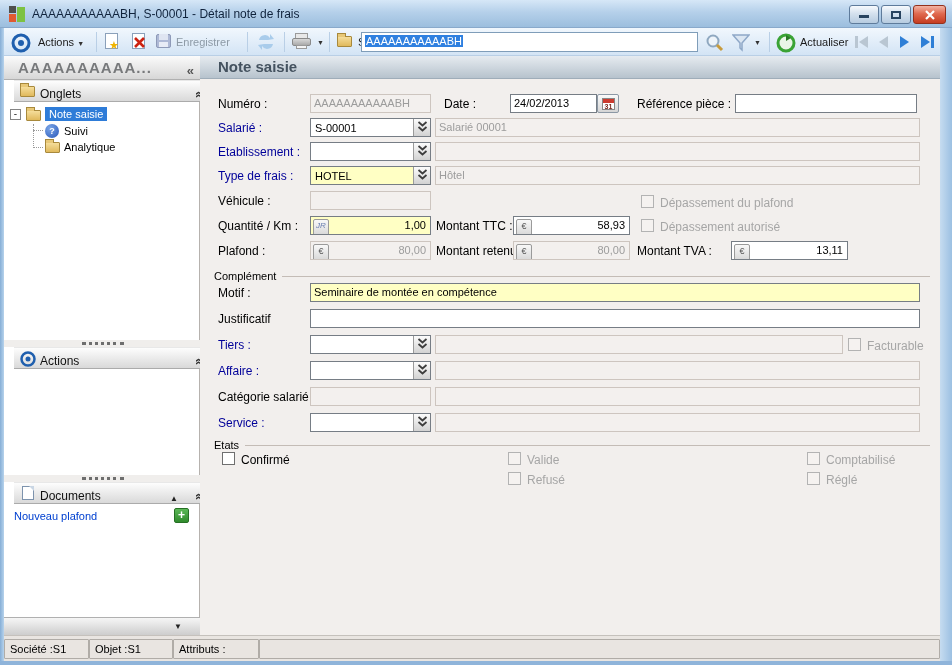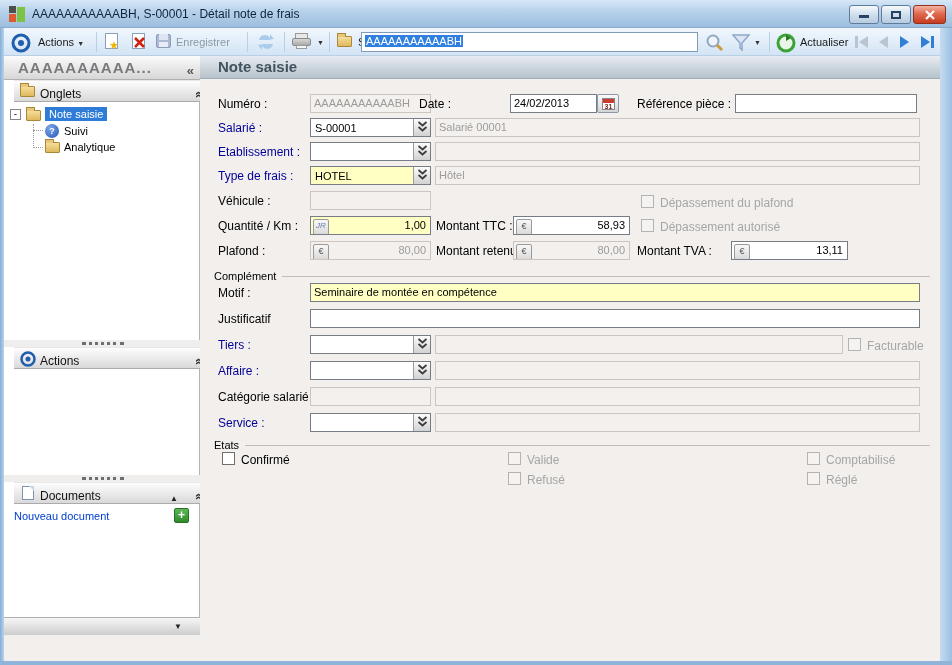--- a/index.html
+++ b/index.html
@@ -249,35 +249,35 @@
     <div class="splitter" style="top:419px;">
         <div class="dots"></div>
       </div>
 
     <div class="panel-hdr" style="top:426px;">
       <div class="doc-icon" style="left:8px;top:3px;"></div>
       <span class="ph-title">Documents</span>
       <span style="position:absolute;right:32px;top:5px;font-size:8px;color:#222;">▲</span>
       <span class="chev-up">«</span>
     </div>
-    <div class="link" style="position:absolute;left:10px;top:454px;">Nouveau document</div>
+    <div class="link" style="position:absolute;left:10px;top:454px;">Nouveau plafond</div>
     <div class="plusbtn" style="left:170px;top:452px;">+</div>
 
     <div class="sb-footer">
       <span class="ar">▼</span>
     </div>
   </div>
 
   <div class="main">
     <div class="main-hdr">Note saisie</div>
 
 
     <div class="lbl" style="left:18px;top:41px;">Numéro :</div>
     <div class="fld dis" style="left:110px;top:38px;width:121px;">AAAAAAAAAAABH</div>
-    <div class="lbl" style="left:219px;top:41px;">Date  :</div>
+    <div class="lbl" style="left:244px;top:41px;">Date  :</div>
     <div class="fld" style="left:310px;top:38px;width:87px;">24/02/2013</div>
     <div class="calbtn" style="left:397px;top:38px;">
       <div class="cal">
           <div class="red"></div>
           <div class="d31">31</div>
         </div>
     </div>
     <div class="lbl" style="left:437px;top:41px;">Référence pièce :</div>
     <div class="fld" style="left:535px;top:38px;width:182px;"></div>
 
@@ -392,14 +392,20 @@
     <div class="cb dis" style="left:308px;top:396px;"></div>
     <div class="lbl dis" style="left:327px;top:397px;">Valide</div>
     <div class="cb dis" style="left:308px;top:416px;"></div>
     <div class="lbl dis" style="left:327px;top:417px;">Refusé</div>
     <div class="cb dis" style="left:607px;top:396px;"></div>
     <div class="lbl dis" style="left:626px;top:397px;">Comptabilisé</div>
     <div class="cb dis" style="left:607px;top:416px;"></div>
     <div class="lbl dis" style="left:626px;top:417px;">Réglé</div>
   </div>
 
+  <div class="statusbar">
+    <div class="scell" style="left:0;width:85px;">Société :S1</div>
+    <div class="scell" style="left:85px;width:84px;">Objet :S1</div>
+    <div class="scell" style="left:169px;width:86px;">Attributs :</div>
+    <div class="scell" style="left:255px;width:681px;"></div>
+  </div>
 
 </div>
 
 </body></html>

